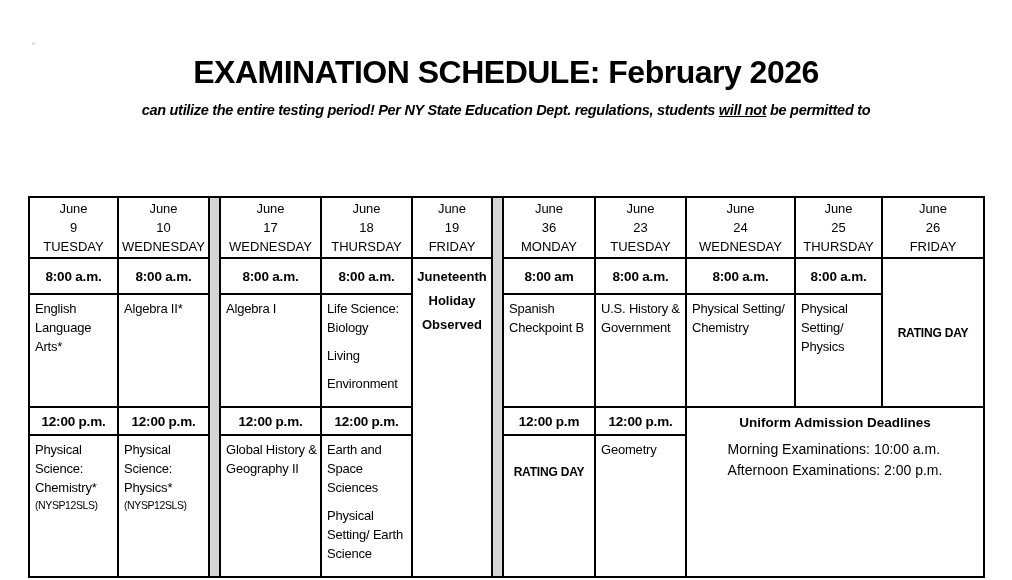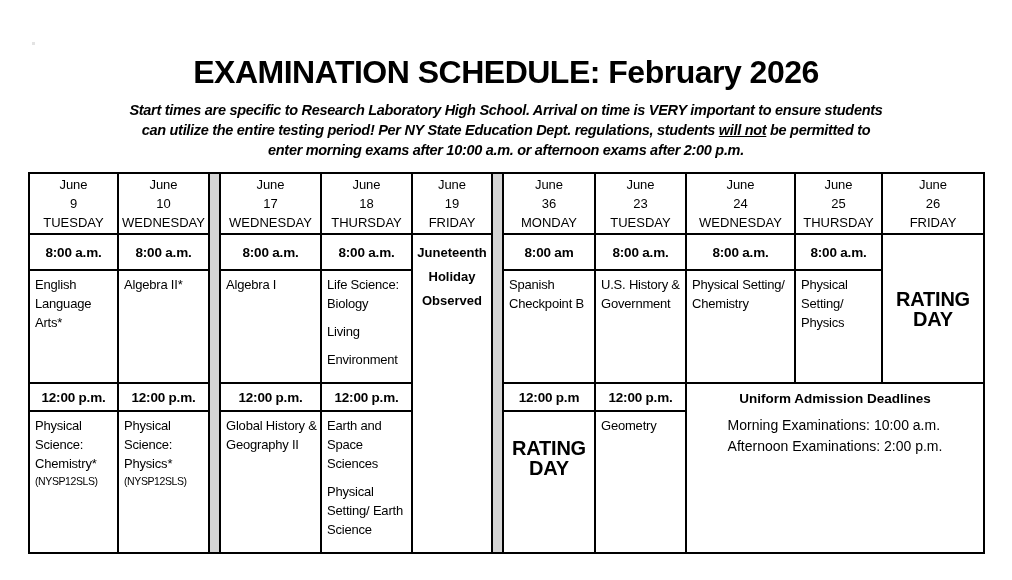--- a/index.html
+++ b/index.html
@@ -11,49 +11,47 @@
   .title{
     position:absolute;top:54px;left:0;width:100%;text-align:center;
     font-weight:bold;font-size:32px;letter-spacing:-0.5px;white-space:nowrap;
   }
   .notice{
     position:absolute;top:100px;left:0;width:100%;text-align:center;
     font-weight:bold;font-style:italic;font-size:14.5px;line-height:20px;letter-spacing:-0.3px;
   }
   .notice .u{text-decoration:underline;}
   .sched{
-    position:absolute;left:28px;top:172px;
+    position:absolute;left:28px;top:196px;
     border-collapse:collapse;table-layout:fixed;
   }
   .sched td{border:2px solid #000;padding:0;overflow:hidden;}
   td.spacer{background:#d4d4d4;}
   td.hdr{text-align:center;vertical-align:middle;font-size:13px;line-height:19px;padding:1px 0;}
   td.time{text-align:center;vertical-align:middle;font-weight:bold;font-size:13.5px;letter-spacing:-0.2px;}
   td.exam{vertical-align:top;text-align:left;padding:5px 3px 4px 5px;font-size:13px;line-height:1.45;letter-spacing:-0.2px;}
   td.exam p{margin:0 0 9px 0;}
   .code{font-size:10.5px;letter-spacing:-0.4px;}
   td.holiday{vertical-align:top;text-align:center;font-weight:bold;font-size:13px;line-height:24px;padding:6px 1px 0 1px;}
-  td.rating{font-weight:bold;font-size:20px;text-align:center;line-height:20px;letter-spacing:-0.2px;}
+  td.rating{font-weight:bold;font-size:12px;text-align:center;line-height:20px;letter-spacing:-0.2px;}
   td.rating-26{vertical-align:middle;}
   td.rating-22{vertical-align:top;padding-top:26px;}
   td.uniform{vertical-align:top;text-align:center;padding-top:7px;}
   .u-title{font-weight:bold;font-size:13.5px;margin-bottom:9px;}
   .u-lines{display:inline-block;text-align:left;font-size:14px;line-height:21px;}
 </style>
 </head>
 <body>
 
 <div class="dot"></div>
 
 <div class="title">EXAMINATION SCHEDULE: February 2026</div>
 
 <div class="notice">
-  <div>Start times are specific to Research Laboratory High School.  Arrival on time is VERY important to ensure students</div>
   <div><span>can utilize the entire testing period! Per NY State Education Dept. regulations, students</span> <span class="u">will not</span> <span>be permitted to</span></div>
-  <div>enter morning exams after 10:00 a.m. or afternoon exams after 2:00 p.m.</div>
 </div>
 
 <table class="sched">
   <colgroup>
     <col style="width:89px">
       <col style="width:91px">
       <col style="width:11px">
     <col style="width:101px">
       <col style="width:91px">
       <col style="width:80px">

